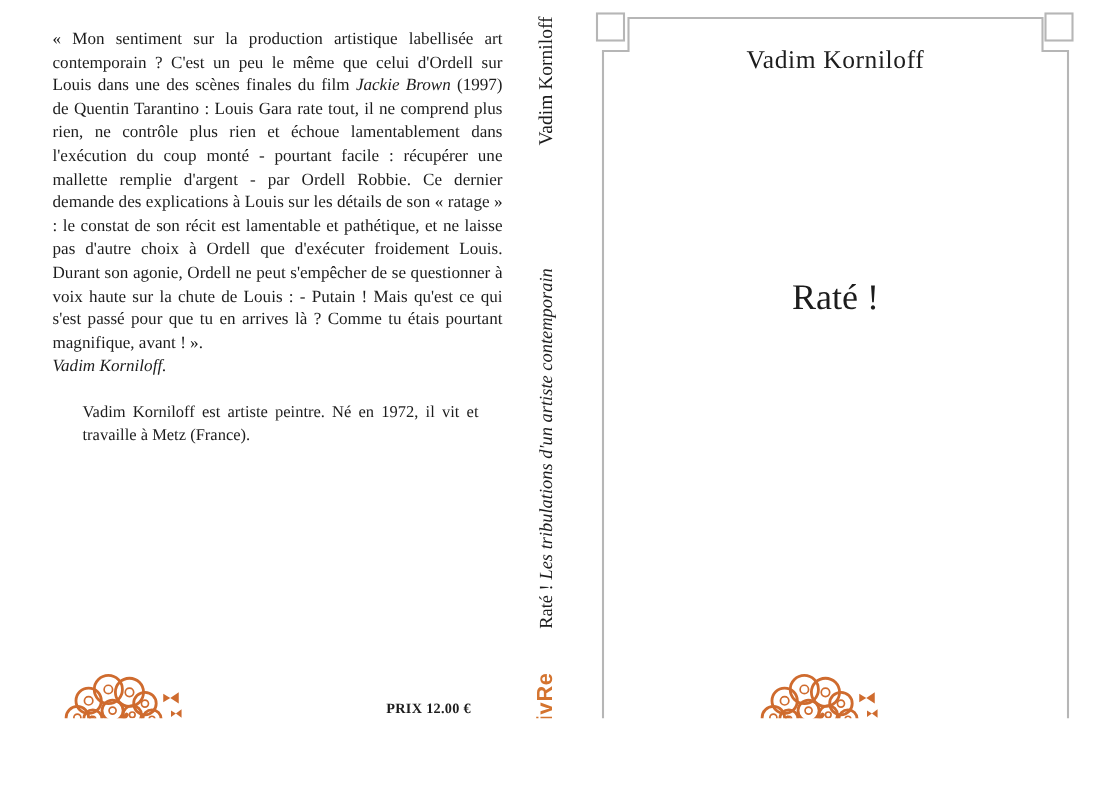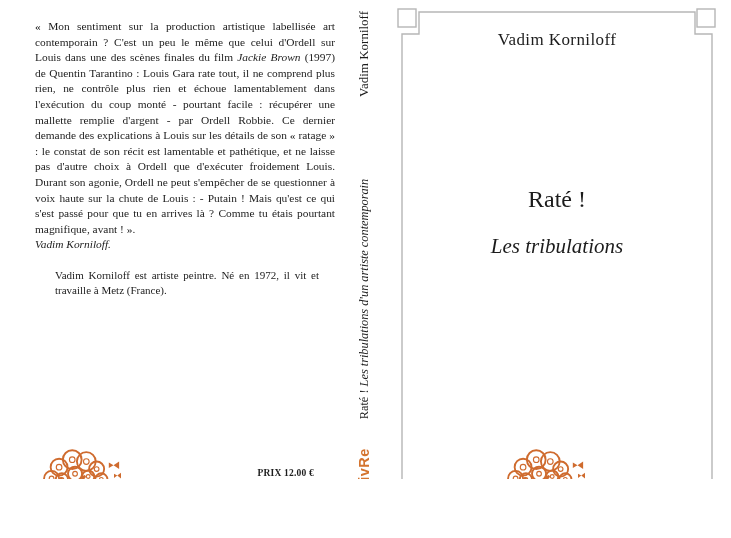--- a/index.html
+++ b/index.html
@@ -119,21 +119,20 @@
         <rect x="4" y="9" width="18" height="18"></rect>
         <rect x="303" y="9" width="18" height="18"></rect>
         <rect x="4" y="506" width="18" height="18"></rect>
         <rect x="303" y="506" width="18" height="18"></rect>
       </g>
     </svg>
 
     <div class="front-center front-author">Vadim Korniloff</div>
     <div class="front-center front-title">Raté !</div>
     <div class="front-center front-subtitle">
-      <div>Les tribulations</div>
     </div>
 
     <div class="abs front-logo">
       <svg class="logo-svg" viewBox="0 0 130 80">
         <g stroke="#cf6b2e" fill="none" stroke-width="2">
           <circle cx="23" cy="33" r="8"></circle>
             <circle cx="31" cy="21" r="9"></circle>
           <circle cx="45" cy="13" r="10"></circle>
             <circle cx="60" cy="15" r="10"></circle>
           <circle cx="71" cy="23" r="8"></circle>

